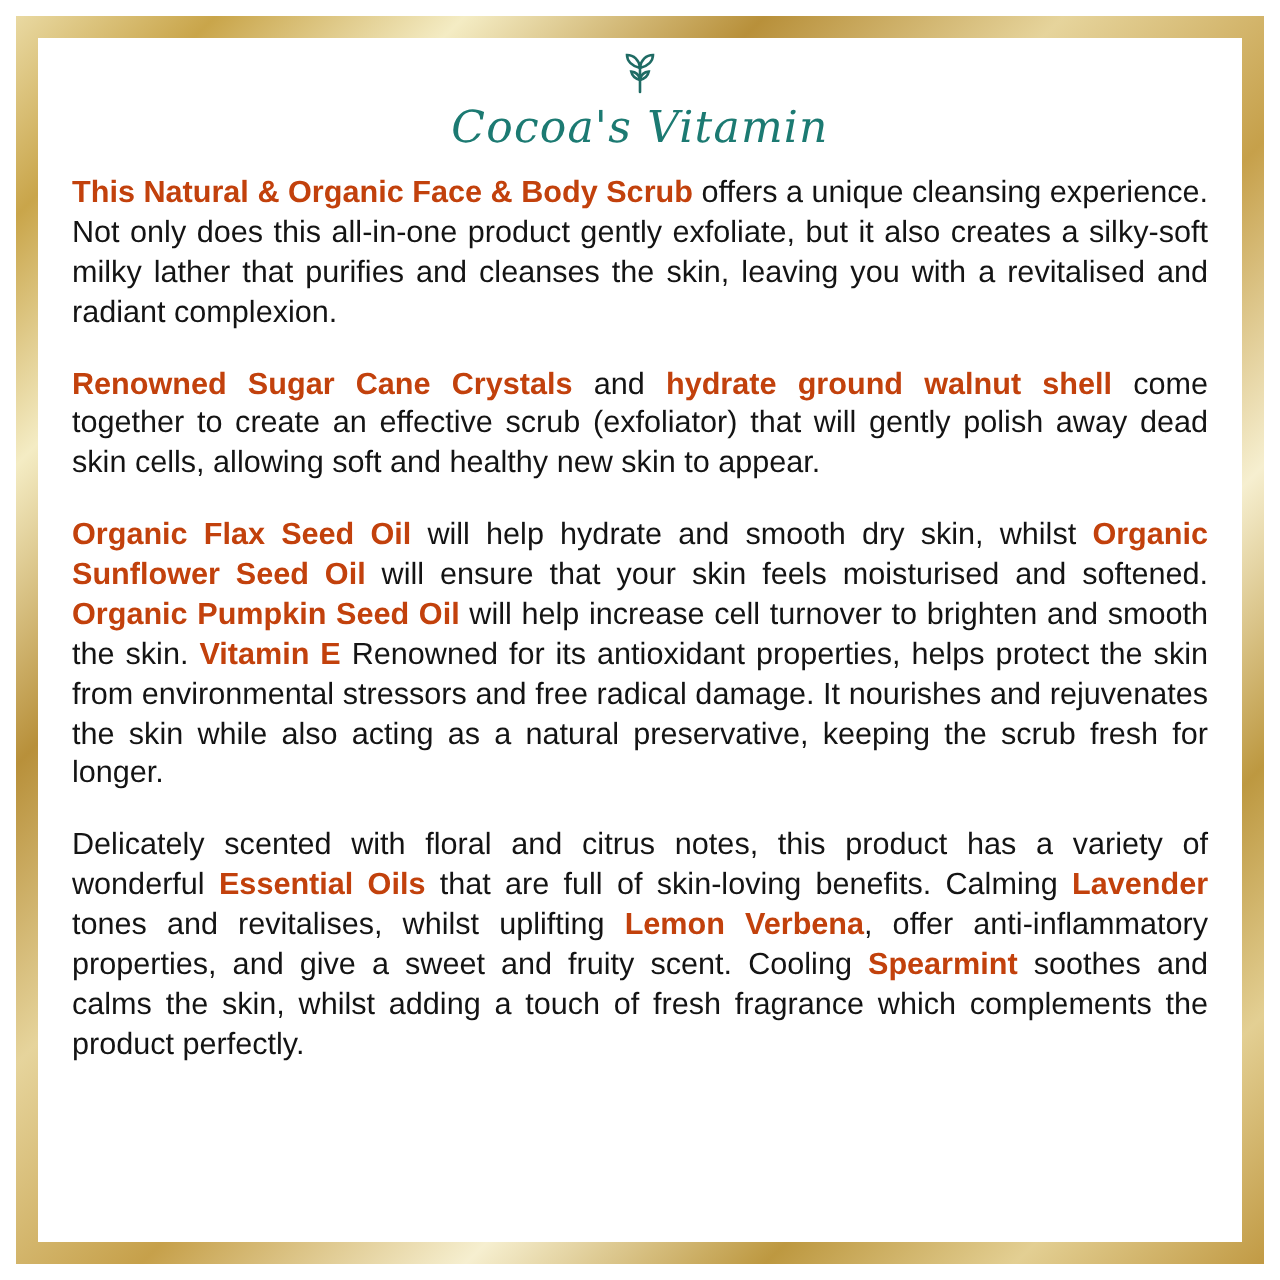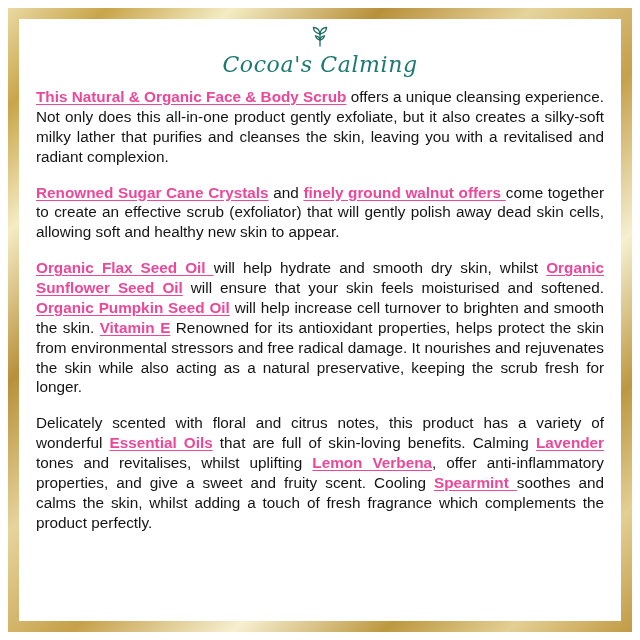--- a/index.html
+++ b/index.html
@@ -91,23 +91,22 @@
   }
 
   .para {
     margin: 0 0 16px 0;
   }
   .para:last-child {
     margin-bottom: 0;
   }
 
   .hl {
-    color: #ec4899;
+    color: #c2410c;
     font-weight: bold;
-    text-decoration: underline;
     text-underline-offset: 2px;
   }
 </style>
 </head>
 <body>
 
 <div class="card">
   <div class="gold-frame"></div>
 
   <div class="inner">
@@ -119,23 +118,23 @@
             <path d="M13 22 C13 17, 13 13, 13 9"></path>
             <path d="M13 10 C9 9, 6.5 6.5, 6.5 3.5 C10 3.5, 12.4 6, 13 9.6"></path>
             <path d="M13 10 C17 9, 19.5 6.5, 19.5 3.5 C16 3.5, 13.6 6, 13 9.6"></path>
             <path d="M13 16 C10.6 15.4, 9 13.8, 8.6 11.8 C10.9 12, 12.5 13.6, 13 15.6"></path>
             <path d="M13 16 C15.4 15.4, 17 13.8, 17.4 11.8 C15.1 12, 13.5 13.6, 13 15.6"></path>
           </g>
         </svg>
       </span>
     </div>
 
-    <div class="brand">Cocoa's Calming</div>
+    <div class="brand">Cocoa's Vitamin</div>
 
     <div class="body-copy">
       <p class="para"><span class="hl">This Natural &amp; Organic Face &amp; Body Scrub</span><span> offers a unique cleansing experience. Not only does this all-in-one product gently exfoliate, but it also creates a silky-soft milky lather that purifies and cleanses the skin, leaving you with a revitalised and radiant complexion.</span></p>
-      <p class="para"><span class="hl">Renowned Sugar Cane Crystals</span><span> and </span><span class="hl">finely ground walnut offers </span><span>come together to create an effective scrub (exfoliator) that will gently polish away dead skin cells, allowing soft and healthy new skin to appear.</span></p>
+      <p class="para"><span class="hl">Renowned Sugar Cane Crystals</span><span> and </span><span class="hl">hydrate ground walnut shell </span><span>come together to create an effective scrub (exfoliator) that will gently polish away dead skin cells, allowing soft and healthy new skin to appear.</span></p>
       <p class="para"><span class="hl">Organic Flax Seed Oil </span><span>will help hydrate and smooth dry skin, whilst </span><span class="hl">Organic Sunflower Seed Oil</span><span> will ensure that your skin feels moisturised and softened. </span><span class="hl">Organic Pumpkin Seed Oil</span><span> will help increase cell turnover to brighten and smooth the skin. </span><span class="hl">Vitamin E</span><span> Renowned for its antioxidant properties, helps protect the skin from environmental stressors and free radical damage. It nourishes and rejuvenates the skin while also acting as a natural preservative, keeping the scrub fresh for longer.</span></p>
       <p class="para"><span>Delicately scented with floral and citrus notes, this product has a variety of wonderful </span><span class="hl">Essential Oils</span><span> that are full of skin-loving benefits. Calming </span><span class="hl">Lavender </span><span>tones and revitalises, whilst uplifting </span><span class="hl">Lemon Verbena</span><span>, offer anti-inflammatory properties, and give a sweet and fruity scent. Cooling </span><span class="hl">Spearmint </span><span>soothes and calms the skin, whilst adding a touch of fresh fragrance which complements the product perfectly.</span></p>
     </div>
 
   </div>
 </div>
 
 </body></html>

